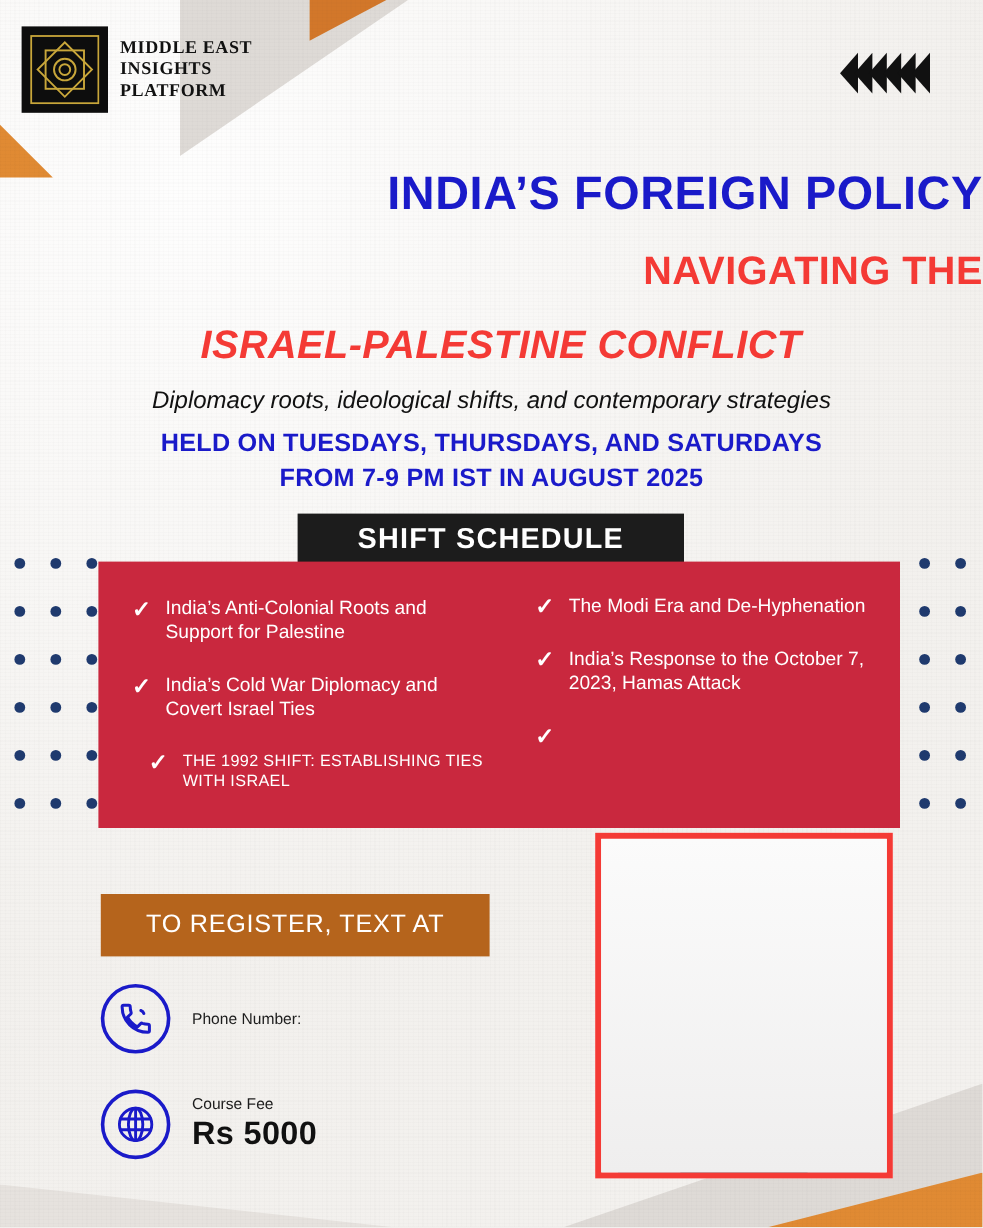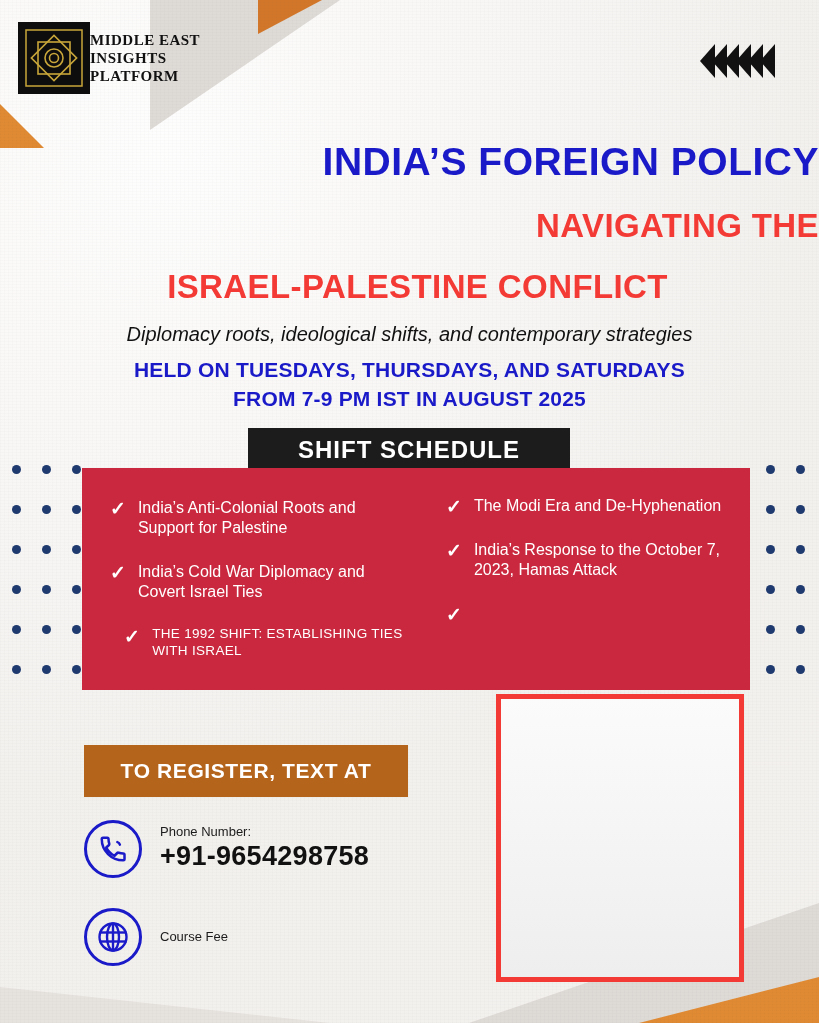--- a/index.html
+++ b/index.html
@@ -74,21 +74,21 @@
   .dots span {
     position: absolute;
     width: 9px; height: 9px;
     border-radius: 50%;
     background: #1f3a6e;
   }
 
   
   .logo-wrap {
     position: absolute; top: 22px; left: 18px;
-    display: flex; align-items: center; 
+    display: flex; align-items: center; gap: 10px;
     z-index: 3;
   }
   .logo-mark {
     width: 72px; height: 72px;
     background: #0d0d0d;
     display: flex; align-items: center; justify-content: center;
   }
   .logo-mark svg { display: block; }
   .logo-text {
     font-family: "Liberation Serif", serif;
@@ -132,20 +132,21 @@
     letter-spacing: 0.4px;
     color: #f43a35;
   }
   .title-sub2 {
     position: absolute; top: 268px; left: 16px; right: 0;
     text-align: center;
     font-size: 33px;
     font-weight: bold;
     letter-spacing: 0.4px;
     color: #f43a35;
+    font-style: italic;
   }
   .tagline {
     position: absolute; top: 323px; left: 0; right: 0;
     text-align: center;
     font-size: 20px;
     font-style: italic;
     color: #111;
   }
   .schedule-line1 {
     position: absolute; top: 358px; left: 0; right: 0;
@@ -216,21 +217,21 @@
   
   .register-btn {
     position: absolute; top: 745px; left: 84px;
     width: 324px; height: 52px;
     background: #b5641c;
     display: flex; align-items: center; justify-content: center;
   }
   .register-btn span {
     color: #fff;
     font-size: 21px;
-    font-weight: bold;
+    font-weight: normal;
     letter-spacing: 0.6px;
   }
 
   
   .contact-row {
     position: absolute;
     display: flex;
     align-items: center;
     gap: 18px;
   }
@@ -394,36 +395,36 @@
 
     <div class="contact-row phone">
       <div class="circle-icon">
         <svg width="30" height="30" viewBox="0 0 24 24" fill="none" stroke="#1a1ac9" stroke-width="2" stroke-linecap="round" stroke-linejoin="round">
           <path d="M6.6 10.8c1.4 2.8 3.8 5.1 6.6 6.6l2.2-2.2c.3-.3.7-.4 1.1-.2 1.2.4 2.4.6 3.7.6.6 0 1 .4 1 1V20c0 .6-.4 1-1 1C10.6 21 3 13.4 3 4c0-.6.4-1 1-1h3.4c.6 0 1 .4 1 1 0 1.3.2 2.5.6 3.7.1.4 0 .8-.2 1.1l-2.2 2z"></path>
           <path d="M15.5 6.5c1 .3 1.7 1 2 2"></path>
         </svg>
       </div>
       <div class="contact-text">
         <div class="label">Phone Number:</div>
-        <div class="value">+91-9654298758</div>
       </div>
     </div>
 
     <div class="contact-row fee">
       <div class="circle-icon">
         <svg width="36" height="36" viewBox="0 0 24 24" fill="none" stroke="#1a1ac9" stroke-width="1.6">
           <circle cx="12" cy="12" r="9"></circle>
           <ellipse cx="12" cy="12" rx="4" ry="9"></ellipse>
           <line x1="3" y1="9" x2="21" y2="9"></line>
           <line x1="3" y1="15" x2="21" y2="15"></line>
           <line x1="12" y1="3" x2="12" y2="21"></line>
         </svg>
       </div>
       <div class="contact-text">
         <div class="label">Course Fee</div>
+        <div class="value">Rs 5000</div>
       </div>
     </div>
 
     <div class="portrait-frame">
       <div class="portrait-inner">
         <div class="pbg"></div>
         <svg width="238" height="278" viewBox="0 0 238 278">
           <defs>
             <linearGradient id="bgG" x1="0" y1="0" x2="0" y2="1">
               <stop offset="0%" stop-color="#fafafa"></stop>

